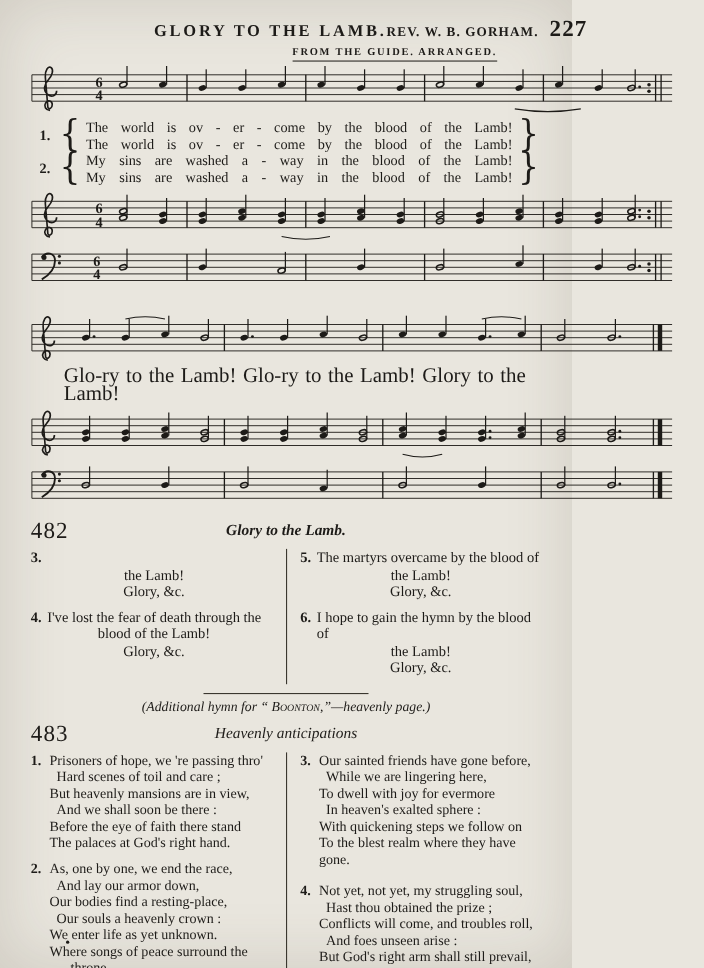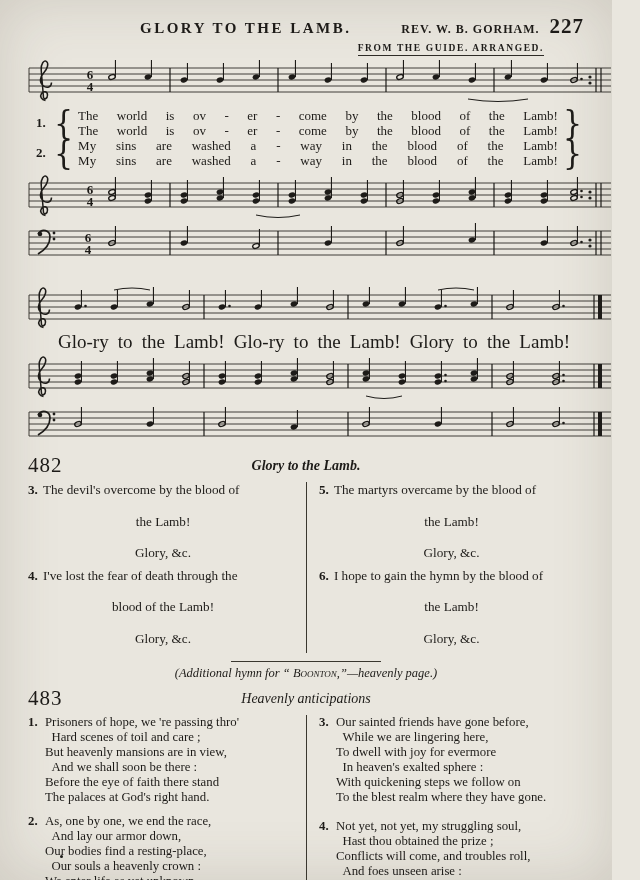--- a/index.html
+++ b/index.html
@@ -5,21 +5,21 @@
   html,body { margin:0; padding:0; }
   body {
     width:640px; height:880px;
     background:#e9e6de;
     font-family:"Liberation Serif", serif;
     color:#1d1b18;
     overflow:hidden;
   }
   .page {
     position:relative;
-    width:612px; height:880px;
+    width:520px; height:880px;
     box-sizing:border-box;
     padding:14px 28px 0 28px;
     box-shadow: inset 0 0 60px rgba(90,80,60,0.18);
   }
   
   .hdr-row { display:flex; align-items:baseline; }
   .hdr-title { margin-left:112px; font-weight:bold; font-size:15px; letter-spacing:2.5px; white-space:nowrap; }
   .hdr-right { margin-left:auto; display:flex; align-items:baseline; gap:10px; }
   .hdr-author { font-size:12px; font-weight:bold; letter-spacing:1px; white-space:nowrap; }
   .hdr-page { font-size:21px; font-weight:bold; letter-spacing:1px; }
@@ -45,21 +45,21 @@
   .hymn-head { position:relative; text-align:center; margin-top:8px; height:26px; }
   .hymn-num { position:absolute; left:0; top:-3px; font-size:21px; font-weight:normal; letter-spacing:1px; }
   .hymn-title-b { font-style:italic; font-weight:bold; font-size:14px; }
   .hymn-title-i { font-style:italic; font-size:14px; }
   .cols { display:flex; }
   .col { width:50%; box-sizing:border-box; padding-right:8px; }
   .col.right { border-left:1px solid #3a372f; padding-left:12px; padding-right:0; }
   .v482 { margin-bottom:7px; font-size:13.2px; line-height:15.5px; }
   .v482 .l1 { display:flex; }
   .v482 .num { font-weight:bold; margin-right:5px; flex:none; }
-  .v482 .l2, .v482 .ref { text-align:center;margin-top:16px; }
+  .v482 .l2, .v482 .ref { text-align:center; }
   .rule-div { width:150px; border-top:1px solid #3a372f; margin:8px auto 4px auto; }
   .add-note { text-align:center; font-style:italic; font-size:12.5px; margin-bottom:2px; }
   .sc { font-variant:small-caps; }
   .v483 { display:flex; margin-bottom:9px; font-size:12.8px; line-height:15px; }
   .v483 .num { font-weight:bold; width:17px; flex:none; }
   .v483 .lines { white-space:pre-wrap; }
   .v483.gap-top { margin-top:14px; }
   .bdot { position:absolute; left:60px; bottom:22px; width:3px; height:3px; border-radius:50%; background:#1d1b18; }
   .hidden-defs { position:absolute; width:0; height:0; }
 </style>
@@ -304,21 +304,20 @@
 
   <div class="hymn-head">
     <span class="hymn-num">482</span>
     <span class="hymn-title-b">Glory to the Lamb.</span>
   </div>
   <div class="cols">
     <div class="col">
       <div class="v482">
         <div class="l1">
             <span class="num">3.</span>
-            <span>The devil's overcome by the blood of</span>
           </div>
         <div class="l2">the Lamb!</div>
         <div class="ref">Glory, &amp;c.</div>
       </div>
       <div class="v482">
         <div class="l1">
             <span class="num">4.</span>
             <span>I've lost the fear of death through the</span>
           </div>
         <div class="l2">blood of the Lamb!</div>

